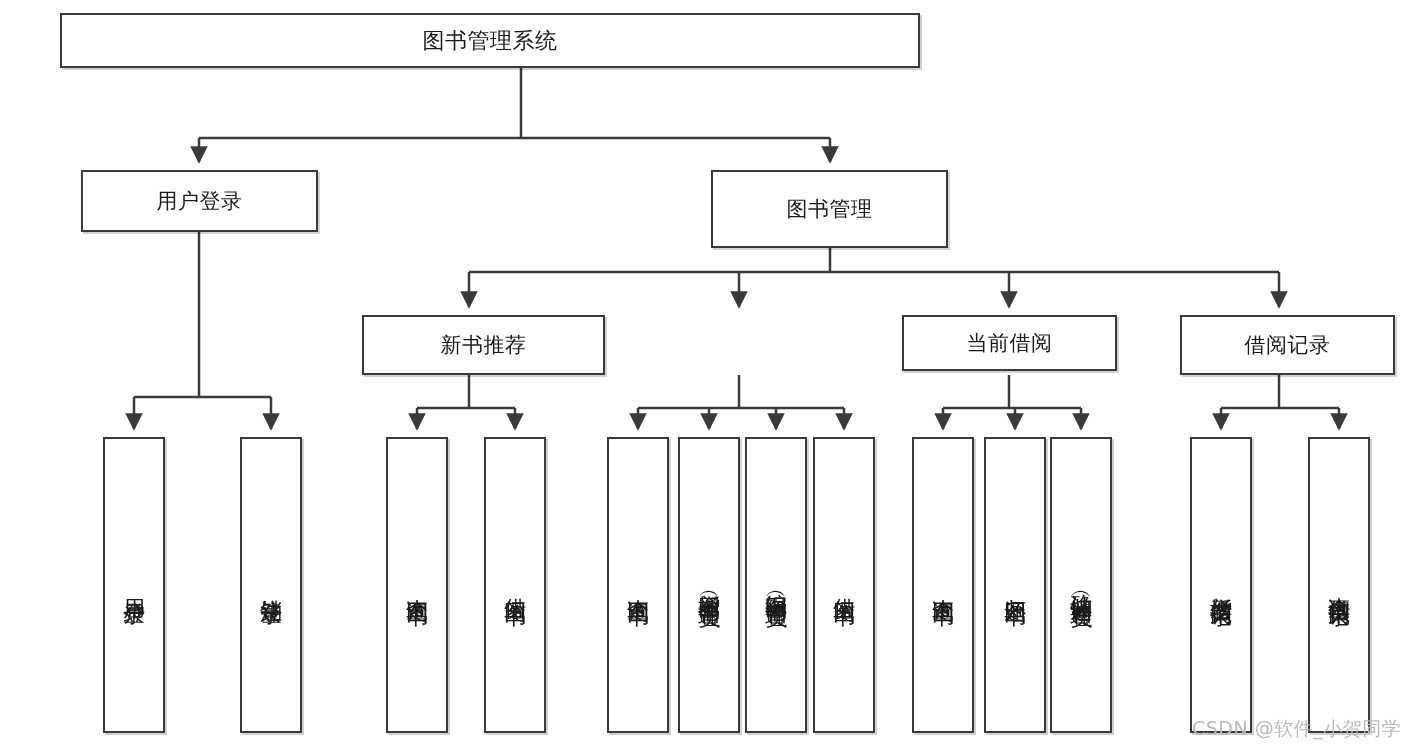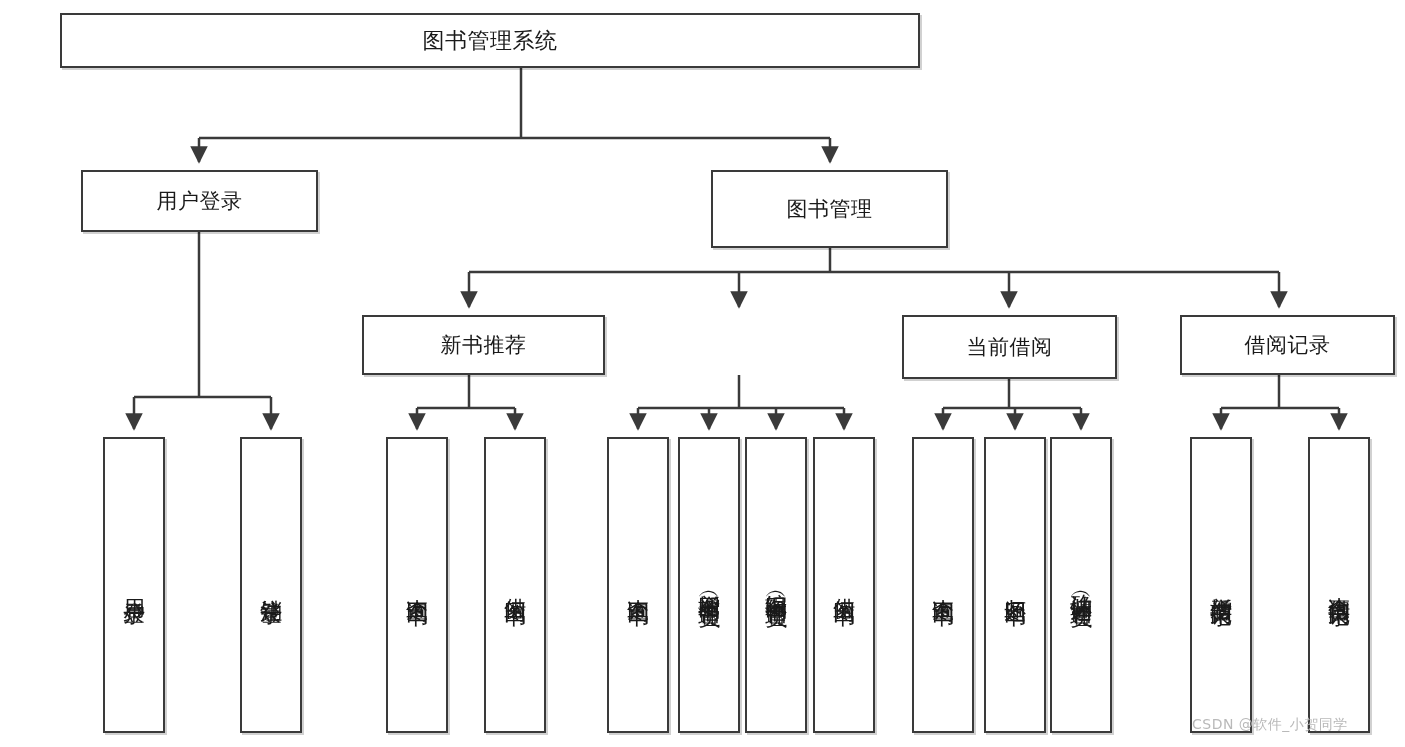--- a/index.html
+++ b/index.html
@@ -58,21 +58,21 @@
   .node.vert .label {
     writing-mode: vertical-rl;
     text-orientation: upright;
     font-size: 22px;
     line-height: 1.12;
     letter-spacing: 2px;
     max-height: 266px;
   }
   .watermark {
     position: absolute;
-    font-size: 14px;
+    font-size: 19px;
     color: #b9b9b9;
     white-space: nowrap;
     letter-spacing: 0.5px;
   }
 </style>
 </head>
 <body>
 
 <div id="canvas">
 
@@ -133,21 +133,21 @@
   <div class="node horiz" style="left:81px; top:170px; width:237px; height:62px;">
     <span class="label">用户登录</span>
   </div>
   <div class="node horiz" style="left:711px; top:170px; width:237px; height:78px;">
     <span class="label">图书管理</span>
   </div>
 
   <div class="node horiz" style="left:362px; top:315px; width:243px; height:60px;">
     <span class="label">新书推荐</span>
   </div>
-  <div class="node horiz" style="left:902px; top:315px; width:215px; height:64px;">
+  <div class="node horiz" style="left:902px; top:315px; width:215px; height:56px;">
     <span class="label">当前借阅</span>
   </div>
   <div class="node horiz" style="left:1172px; top:315px; width:215px; height:60px;margin-left:8px;">
     <span class="label">借阅记录</span>
   </div>
 
   <div class="node vert" style="left:103px; top:437px; width:62px; height:296px;">
     <span class="label">用户登录</span>
   </div>
   <div class="node vert" style="left:240px; top:437px; width:62px; height:296px;">

